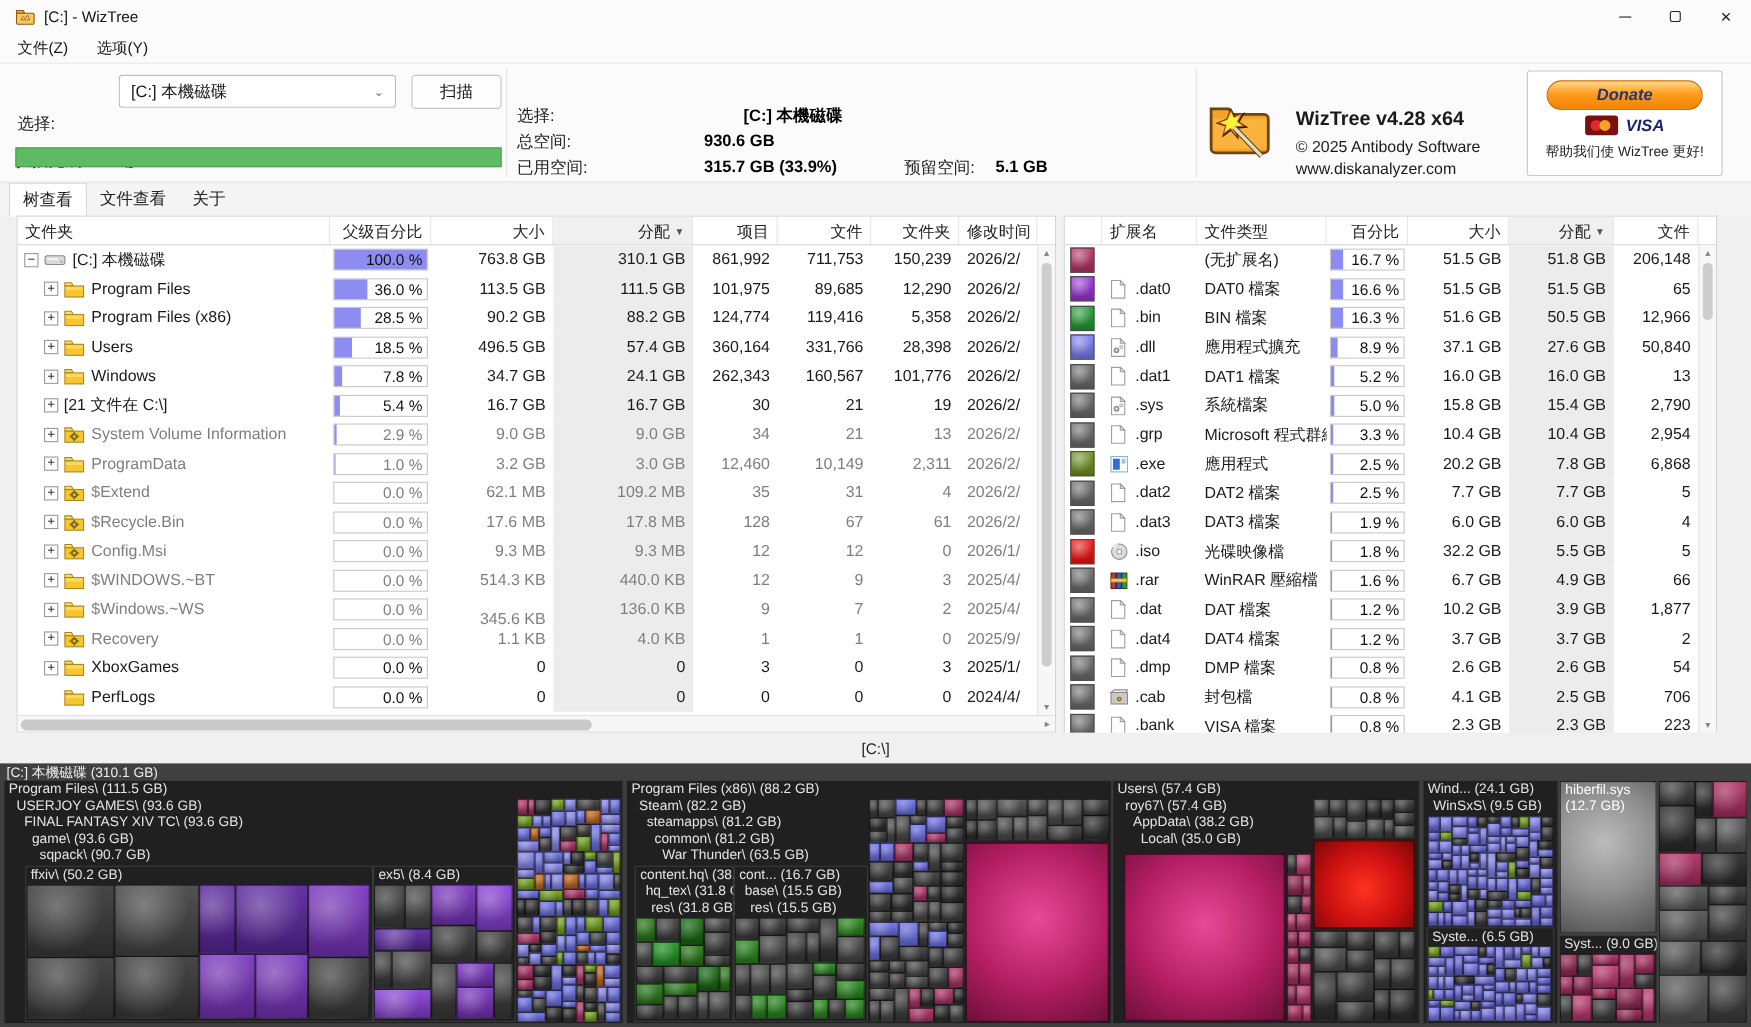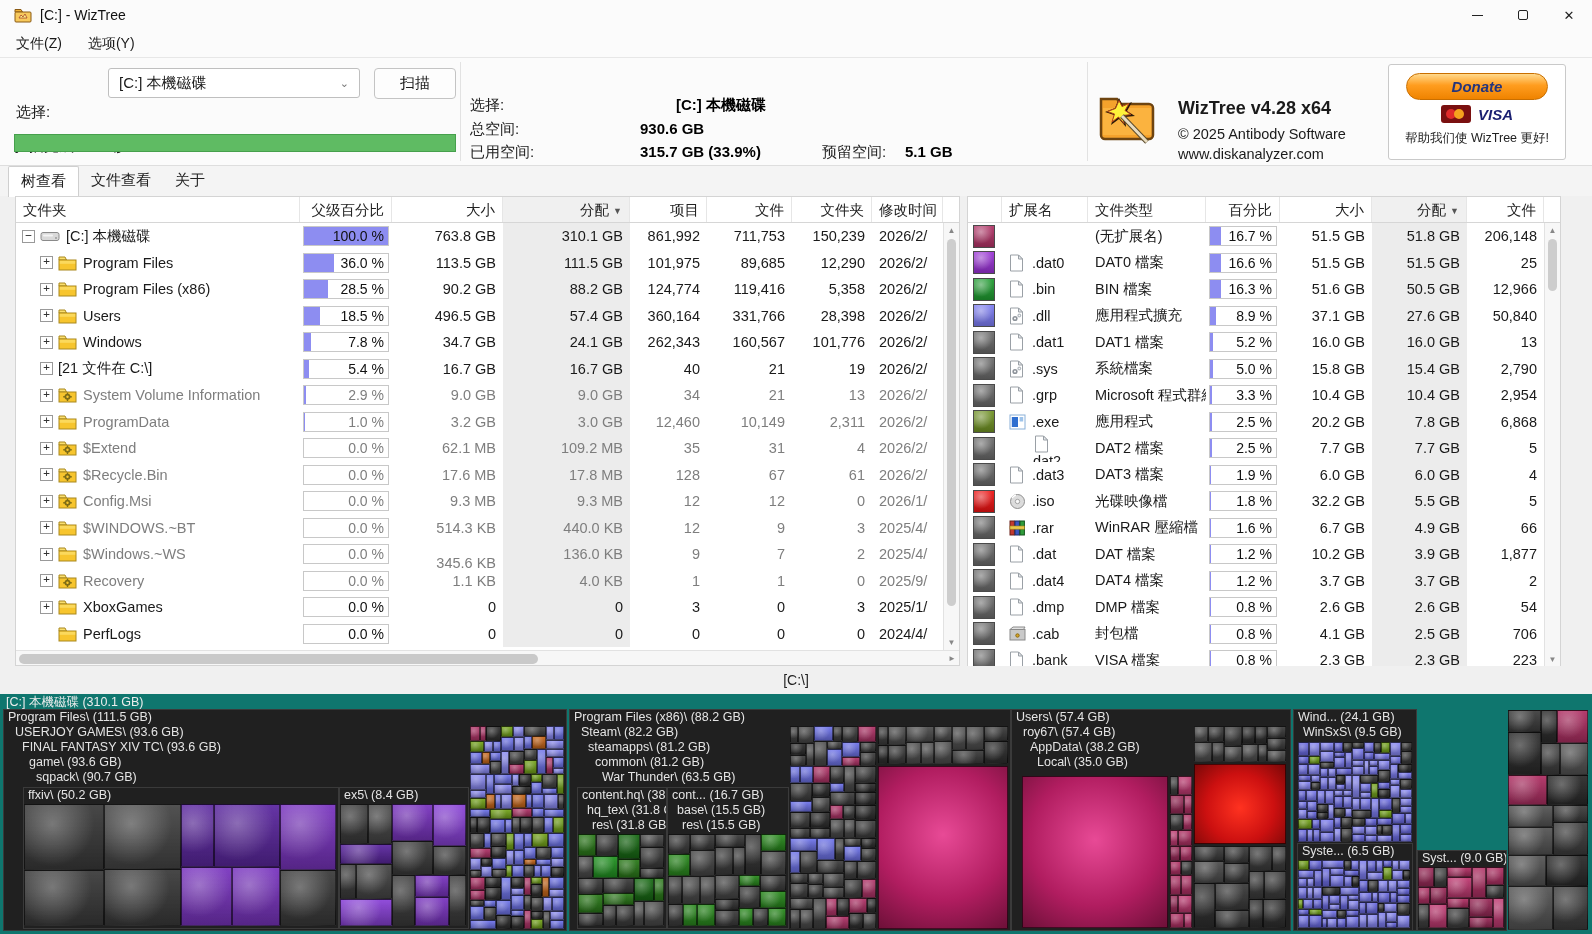--- a/index.html
+++ b/index.html
@@ -74,21 +74,21 @@
   .vthumb { position:absolute; left:3px; right:3px; background:#cdcdcd; border-radius:5px; }
   .sarrow { position:absolute; left:0; right:0; text-align:center; font-size:8px; color:#878787; }
   .hscroll { position:absolute; left:0; right:0; bottom:0; height:15px; background:#f7f7f7; border-top:1px solid #e2e2e2; }
   .hthumb { position:absolute; top:2.5px; height:10px; left:3px; width:55%; background:#c9c9c9; border-radius:5px; }
   .harrow { position:absolute; right:3px; top:3px; font-size:8px; color:#878787; }
 
   
   .statusline { position:absolute; top:666px; left:0; right:0; height:28px; background:#f0f0f0; display:flex; align-items:center; justify-content:center; font-size:14px; color:#222; }
 
   
-  #treemap { position:absolute; top:694px; left:0; width:1592px; height:240px; background:#0f766e; overflow:hidden; }
+  #treemap { position:absolute; top:694px; left:0; width:1592px; height:240px; background:#404040; overflow:hidden; }
   .tm-root-label { position:absolute; left:6px; top:1px; color:#ececec; font-size:12.5px; line-height:14px; white-space:nowrap; }
   .tm-region { position:absolute; background:#202020; outline:1px solid #3a3a3a; }
   .tm-label { color:#e4e4e4; font-size:12.5px; line-height:15px; padding-left:4px; white-space:nowrap; }
   .tm-label.wrap { white-space:normal; line-height:14px; }
   .tm-tiles { position:absolute; overflow:hidden; }
   .tile { position:absolute; border:1px solid rgba(0,0,0,.55);
     background-image:radial-gradient(circle at 35% 30%, rgba(255,255,255,.30), rgba(255,255,255,0) 62%), linear-gradient(rgba(255,255,255,.06), rgba(0,0,0,.30)); }
   .tm-feature { position:absolute; border:1px solid rgba(0,0,0,.6); }
 </style>
 </head>
@@ -331,21 +331,21 @@
             <span>[21 文件在 C:\]</span>
           </div>
           <div class="c" style="width: 92px; padding: 0px 3px;">
             <div class="pbox">
               <div class="pfill" style="width: 5.4%;"></div>
               <span class="ptxt">5.4 %</span>
             </div>
           </div>
           <div class="c num" style="width: 111px;">16.7 GB</div>
           <div class="c num sorted" style="width: 127px;">16.7 GB</div>
-          <div class="c num" style="width: 77px;">40</div>
+          <div class="c num" style="width: 77px;">30</div>
           <div class="c num" style="width: 85px;">21</div>
           <div class="c num" style="width: 80px;">19</div>
           <div class="c" style="width: 71px;">2026/2/</div>
         </div>
         <div class="trow dim">
           <div class="c" style="width: 284px; padding-left: 24px;">
             <span class="expander">+</span>
             <span class="tree-icon">
               <svg width="19" height="16" viewBox="0 0 19 16">
                 <path d="M1 5 L1 2 h6 l1.5 3 z" fill="#fadf6e" stroke="#a9881f"></path>
@@ -685,21 +685,21 @@
           </div>
           <div class="c" style="width: 118px;">DAT0 檔案</div>
           <div class="c" style="width: 74px; padding: 0px 3px;">
             <div class="pbox">
               <div class="pfill" style="width: 16.6%;"></div>
               <span class="ptxt">16.6 %</span>
             </div>
           </div>
           <div class="c num" style="width: 92px;">51.5 GB</div>
           <div class="c num sorted" style="width: 95px;">51.5 GB</div>
-          <div class="c num" style="width: 77px;">25</div>
+          <div class="c num" style="width: 77px;">65</div>
         </div>
         <div class="trow">
           <div class="c" style="width: 34px; padding: 0px 5px;">
             <div class="swatch" style="background-color: rgb(31, 156, 48);"></div>
           </div>
           <div class="c" style="width: 86px;">
             <span class="ext-icon">
               <svg width="15" height="18" viewBox="0 0 15 18">
                 <path d="M1.5 1 h8 l4 4 v12 h-12 z" fill="#fff" stroke="#9aa0a6"></path>
                 <path d="M9.5 1 l4 4 h-4 z" fill="#e8eaed" stroke="#9aa0a6"></path>
@@ -844,21 +844,21 @@
             </div>
           </div>
           <div class="c num" style="width: 92px;">20.2 GB</div>
           <div class="c num sorted" style="width: 95px;">7.8 GB</div>
           <div class="c num" style="width: 77px;">6,868</div>
         </div>
         <div class="trow">
           <div class="c" style="width: 34px; padding: 0px 5px;">
             <div class="swatch" style="background-color: rgb(107, 107, 107);"></div>
           </div>
-          <div class="c" style="width: 86px; flex-direction: column;">
+          <div class="c" style="width: 86px;">
             <span class="ext-icon">
               <svg width="15" height="18" viewBox="0 0 15 18">
                 <path d="M1.5 1 h8 l4 4 v12 h-12 z" fill="#fff" stroke="#9aa0a6"></path>
                 <path d="M9.5 1 l4 4 h-4 z" fill="#e8eaed" stroke="#9aa0a6"></path>
               </svg>
             </span>
             <span>.dat2</span>
           </div>
           <div class="c" style="width: 118px;">DAT2 檔案</div>
           <div class="c" style="width: 74px; padding: 0px 3px;">
@@ -1653,20 +1653,23 @@
           <div class="tile" style="left: 99px; top: 35px; width: 13px; height: 8px; background-color: rgb(106, 106, 226);"></div>
           <div class="tile" style="left: 80px; top: 43px; width: 6px; height: 9px; background-color: rgb(61, 61, 61);"></div>
           <div class="tile" style="left: 86px; top: 43px; width: 13px; height: 9px; background-color: rgb(136, 136, 245);"></div>
           <div class="tile" style="left: 80px; top: 52px; width: 8px; height: 16px; background-color: rgb(123, 123, 240);"></div>
           <div class="tile" style="left: 88px; top: 52px; width: 11px; height: 10px; background-color: rgb(136, 136, 245);"></div>
           <div class="tile" style="left: 88px; top: 62px; width: 11px; height: 6px; background-color: rgb(106, 106, 226);"></div>
           <div class="tile" style="left: 99px; top: 43px; width: 13px; height: 12px; background-color: rgb(61, 61, 61);"></div>
           <div class="tile" style="left: 99px; top: 55px; width: 13px; height: 13px; background-color: rgb(136, 136, 245);"></div>
         </div>
       </div>
+      <div class="tm-feature" style="left: 1418px; top: 16px; width: 88px; height: 138px; background: radial-gradient(circle at 45% 40%, rgb(188, 188, 188), rgb(142, 142, 142) 50%, rgb(80, 80, 80));">
+        <div class="tm-label wrap" style="color: rgb(255, 255, 255);">hiberfil.sys (12.7 GB)</div>
+      </div>
       <div class="tm-region" style="left: 1418px; top: 157px; width: 88px; height: 79px;">
         <div class="tm-label" style="padding-left: 4px;">Syst... (9.0 GB)</div>
         <div class="tm-tiles" style="left: 0px; top: 16px; width: 86px; height: 61px;">
           <div class="tile" style="left: 0px; top: 0px; width: 16px; height: 20px; background-color: rgb(153, 42, 88);"></div>
           <div class="tile" style="left: 16px; top: 0px; width: 13px; height: 20px; background-color: rgb(63, 63, 63);"></div>
           <div class="tile" style="left: 0px; top: 20px; width: 12px; height: 17px; background-color: rgb(176, 48, 100);"></div>
           <div class="tile" style="left: 12px; top: 20px; width: 17px; height: 17px; background-color: rgb(153, 42, 88);"></div>
           <div class="tile" style="left: 0px; top: 37px; width: 11px; height: 24px; background-color: rgb(63, 63, 63);"></div>
           <div class="tile" style="left: 11px; top: 37px; width: 18px; height: 24px; background-color: rgb(192, 58, 114);"></div>
           <div class="tile" style="left: 29px; top: 0px; width: 25px; height: 10px; background-color: rgb(176, 48, 100);"></div>

